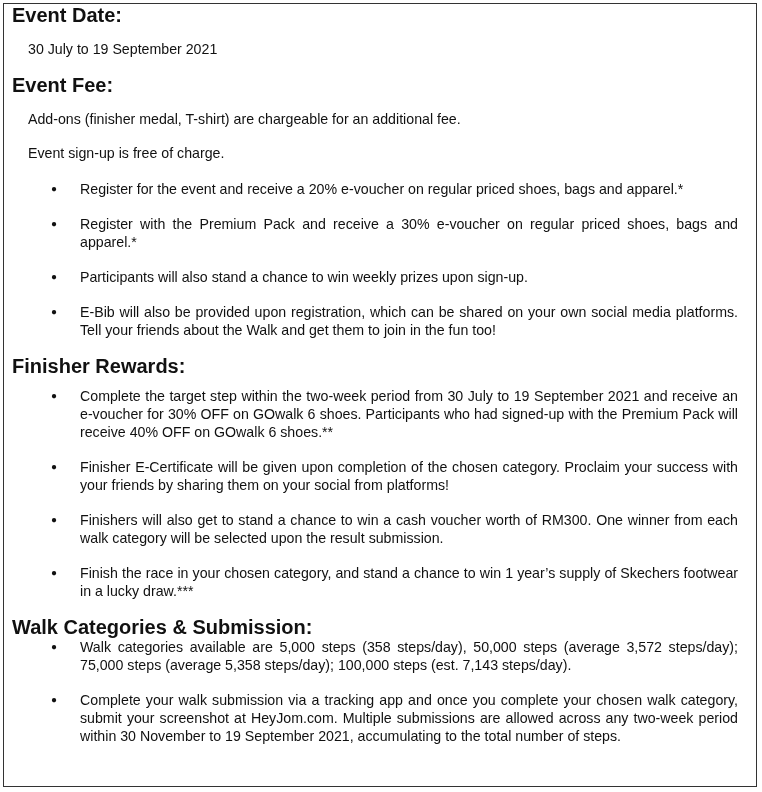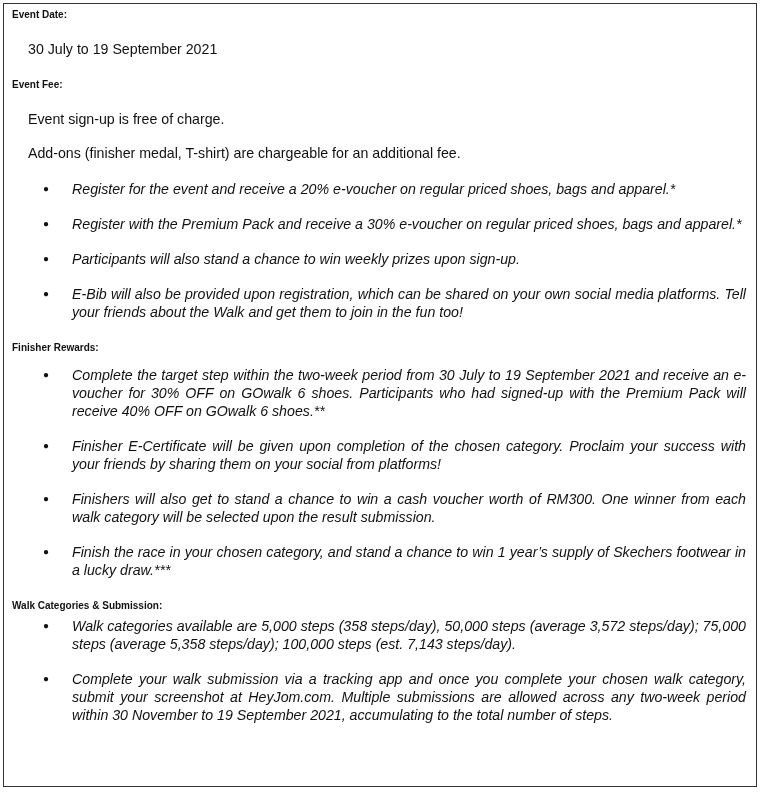--- a/index.html
+++ b/index.html
@@ -2,44 +2,44 @@
 <html><head>
 <meta charset="utf-8">
 <style>
   html, body { margin:0; padding:0; background:#ffffff; }
   body { width:762px; height:792px; position:relative; overflow:hidden;
          font-family:"Liberation Sans", sans-serif; color:#111; }
   .frame { position:absolute; left:3px; top:3px; width:754px; height:784px;
            border:1.5px solid #333; box-sizing:border-box; }
   .content { position:absolute; left:12px; top:6px; width:738px;
              font-size:14.2px; line-height:18px; }
-  h3 { margin:0; font-size:10px; font-weight:bold; line-height:18px; }
+  h3 { margin:0; font-size:20px; font-weight:bold; line-height:18px; }
   p { margin:16px; }
-  ul { list-style:none; margin:4px; padding:0;font-style:italic; }
+  ul { list-style:none; margin:12px; padding:0; }
   li { position:relative; padding-left:56px; text-align:justify; margin:9px 0 0 0; }
   li + li { margin-top:17px; }
   li::before { content:"\25CF"; position:absolute; left:27px; top:0; font-size:10px; }
   .sec { margin-top:18px; }
 </style>
 </head>
 <body>
 
 <div class="frame"></div>
 
 <div class="content">
 
   <section>
     <h3>Event Date:</h3>
     <p>30 July to 19 September 2021</p>
   </section>
 
   <section class="sec">
     <h3>Event Fee:</h3>
+    <p>Add-ons (finisher medal, T-shirt) are chargeable for an additional fee.</p>
     <p>Event sign-up is free of charge.</p>
-    <p>Add-ons (finisher medal, T-shirt) are chargeable for an additional fee.</p>
   </section>
 
   <section class="sec">
     <ul>
       <li>Register for the event and receive a 20% e-voucher on regular priced shoes, bags and apparel.*</li>
       <li>Register with the Premium Pack and receive a 30% e-voucher on regular priced shoes, bags and apparel.*</li>
       <li>Participants will also stand a chance to win weekly prizes upon sign-up.</li>
       <li>E-Bib will also be provided upon registration, which can be shared on your own social media platforms. Tell your friends about the Walk and get them to join in the fun too!</li>
     </ul>
   </section>

